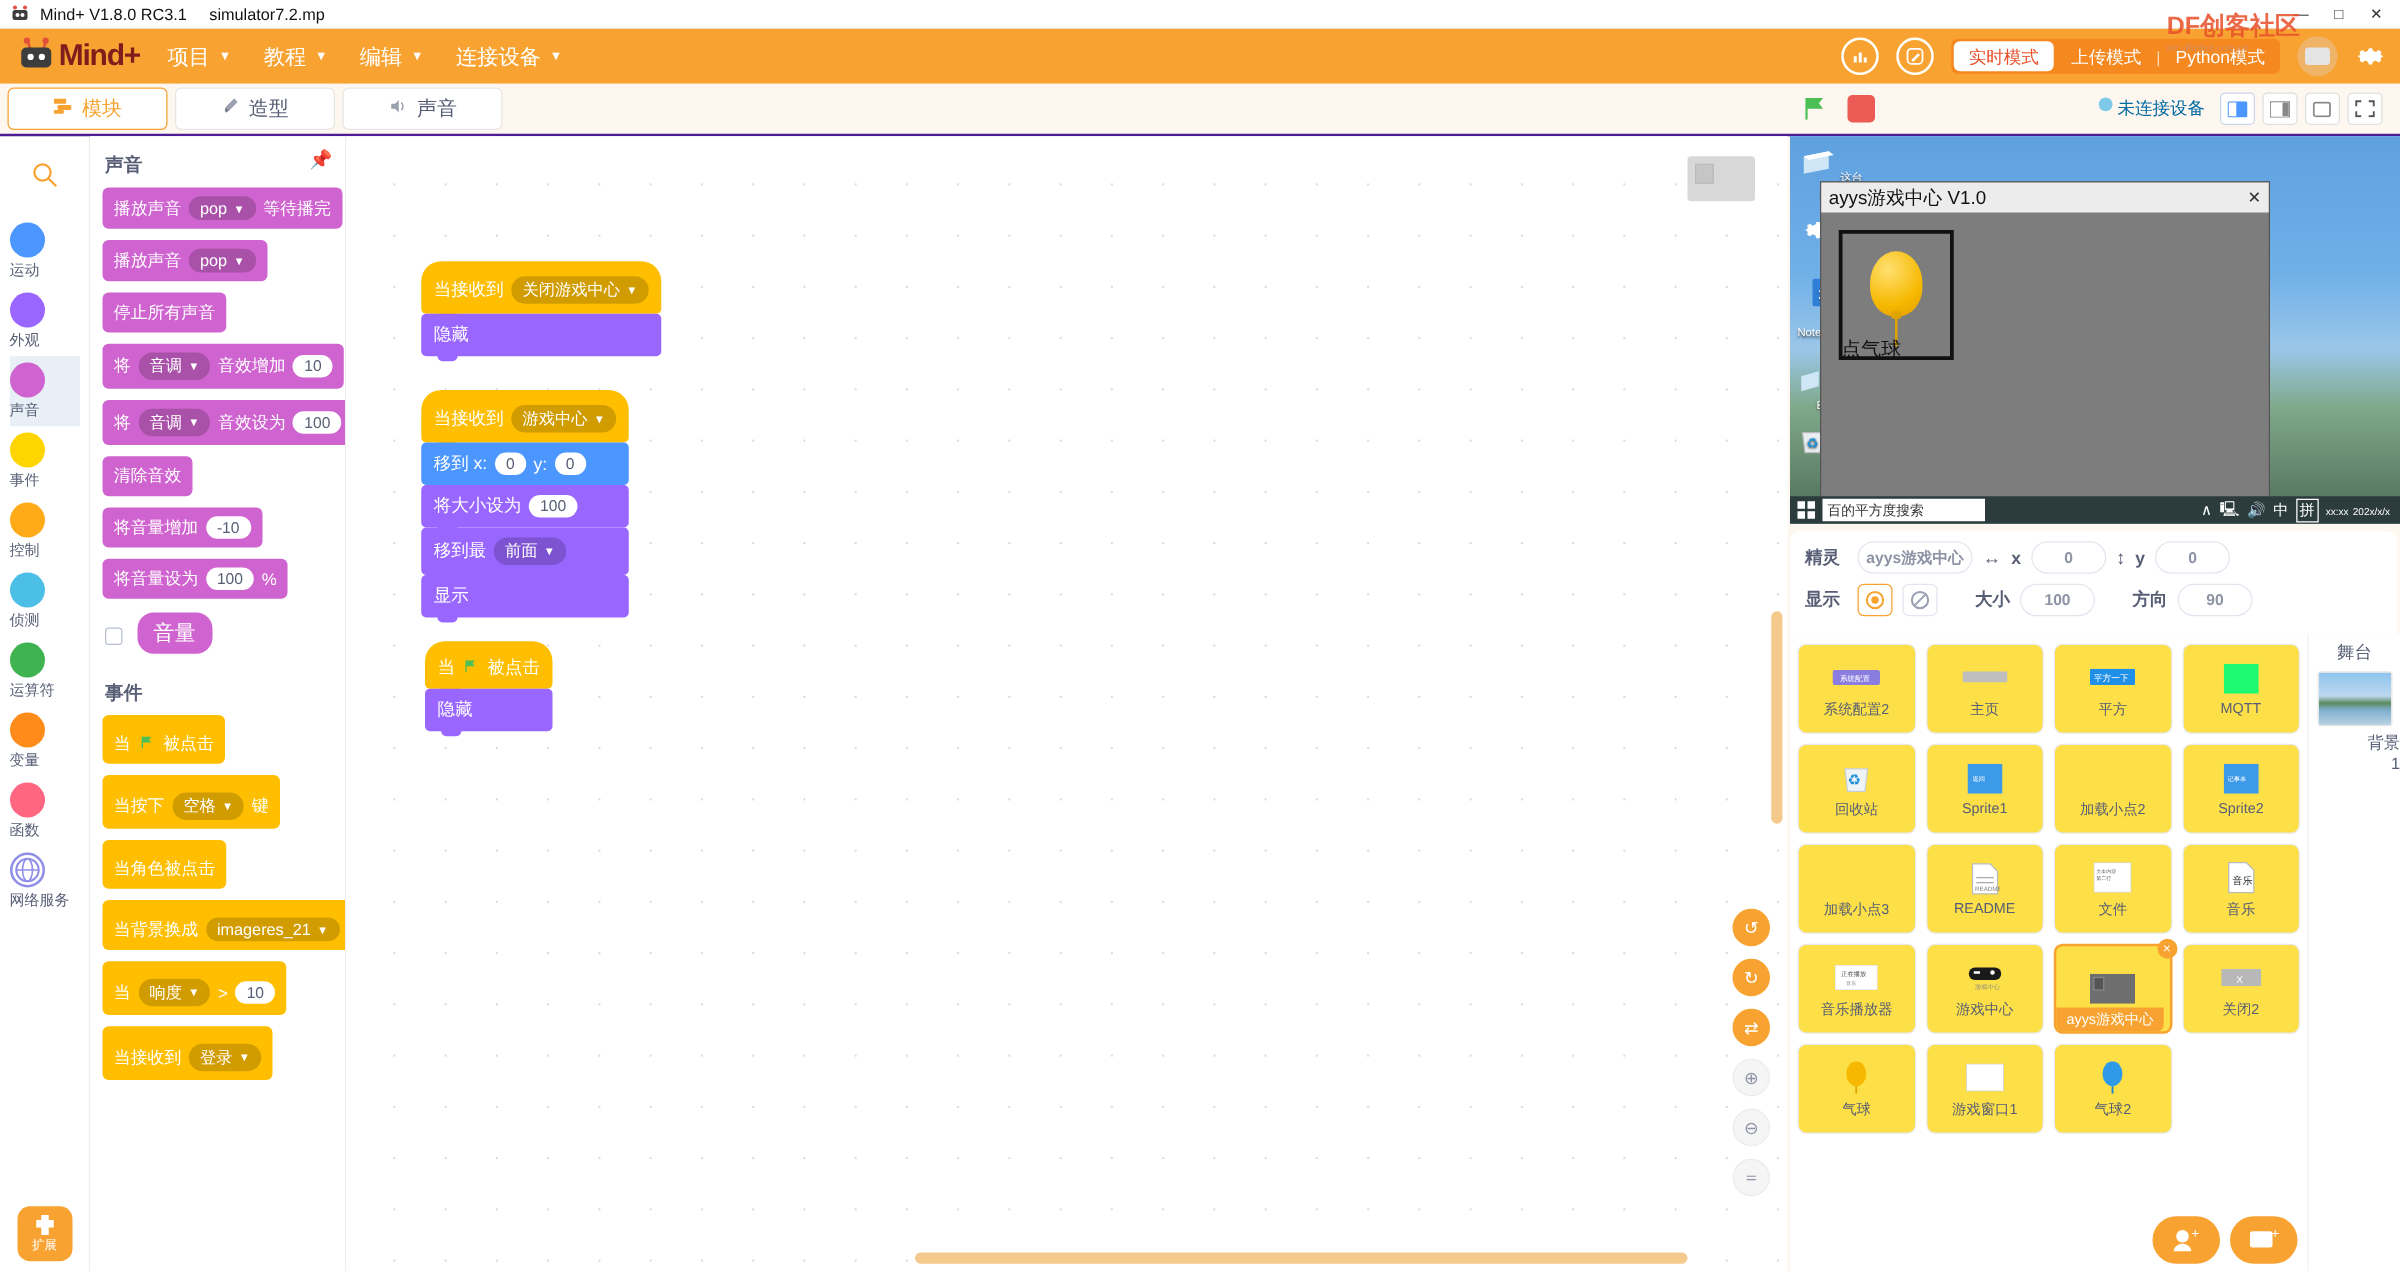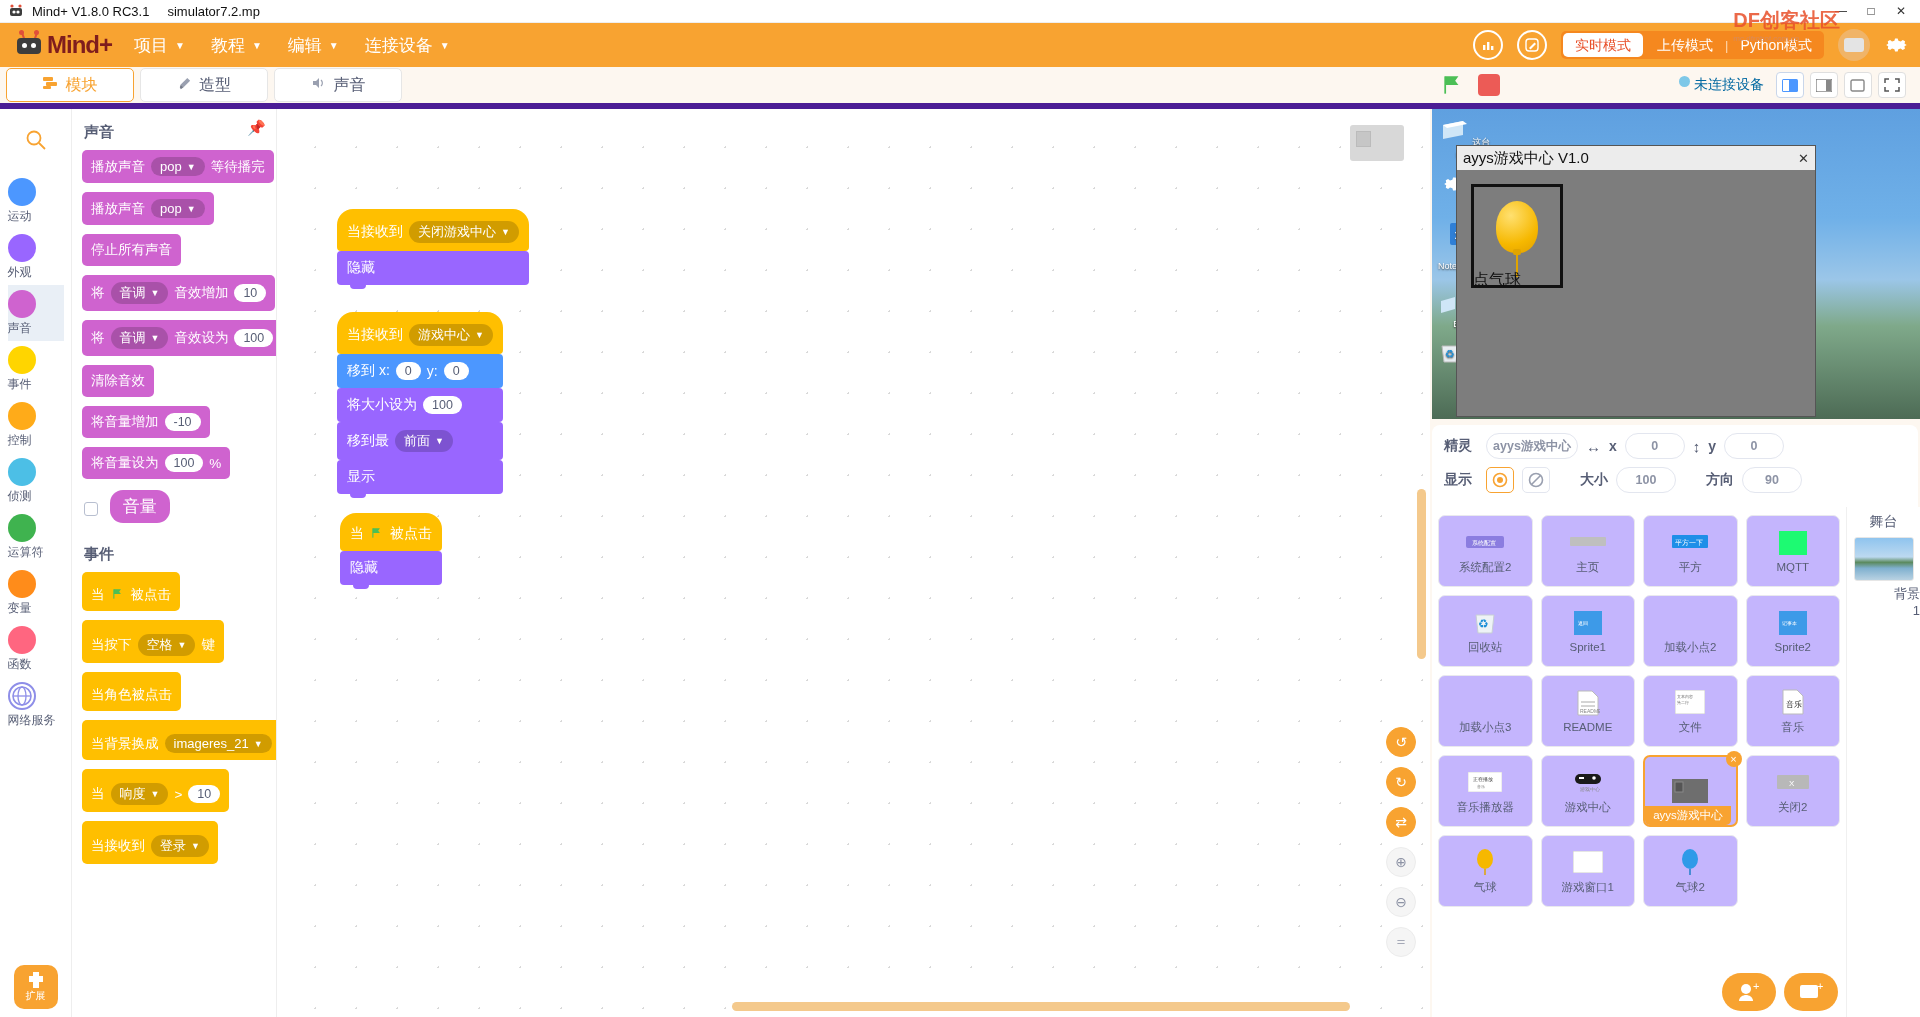--- a/index.html
+++ b/index.html
@@ -40,21 +40,21 @@
   .modeswitch .m.active{background:#fff;color:#e8502a;border-radius:5px;margin:2px;line-height:24px;}
   .modeswitch .sep{color:#ffd9b0;}
   .avatar{width:32px;height:32px;border-radius:50%;background:#f0b468;display:flex;align-items:center;justify-content:center;}
   .avatar .rb{width:20px;height:14px;background:#e4e4e4;border-radius:3px;}
   .gear{width:26px;height:26px;cursor:pointer;}
   .dfbadge{position:absolute;right:70px;top:-22px;color:#e8502a;font-weight:bold;font-size:20px;opacity:.85;}
   .dfbadge small{display:block;font-size:8px;color:#d08b6a;font-weight:normal;}
 
   
   .tabsrow{height:42px;background:#fdf7f0;display:flex;align-items:center;position:relative;
-           border-bottom:6px solid #4c1d95;}
+           border-bottom:2px solid #4c1d95;}
   .tab{height:34px;min-width:128px;background:#fff;border:1px solid #e6e6e6;border-radius:5px;
        display:flex;align-items:center;justify-content:center;gap:7px;margin-left:6px;
        font-size:16px;color:#575e75;cursor:pointer;}
   .tab.active{border:1.5px solid #f8a331;color:#f8a331;}
   .tabsrow .stagehdr{position:absolute;right:0;left:1430px;display:flex;align-items:center;height:42px;}
   .flagbtn{width:26px;height:26px;margin-left:10px;cursor:pointer;}
   .stopbtn{width:22px;height:22px;background:#ec5b56;border-radius:4px;margin-left:12px;cursor:pointer;}
   .devstat{margin-left:auto;display:flex;align-items:flex-start;gap:4px;font-size:14px;color:#0369a1;}
   .devdot{width:11px;height:11px;border-radius:50%;background:#7ec8e8;display:inline-block;}
   .layoutbtns{display:flex;gap:6px;margin-left:12px;margin-right:14px;}
@@ -149,21 +149,21 @@
   .pill.val{width:60px;}
   .visbtn{width:28px;height:26px;border:1px solid #e3e6ef;border-radius:5px;display:flex;align-items:center;
           justify-content:center;cursor:pointer;}
   .visbtn.on{border-color:#f8a331;}
   .arrow{font-size:15px;color:#575e75;}
 
   
   .splitrow{display:flex;flex:1;min-height:0;}
   .spritepane{flex:1;background:#fff;margin:0 0 0 2px;overflow:hidden;position:relative;padding:8px 6px;}
   .sgrid{display:grid;grid-template-columns:repeat(4,1fr);gap:8px;}
-  .scard{height:72px;border:1px solid #e9e9ee;border-radius:7px;background:#c4b5fd;display:flex;
+  .scard{height:72px;border:1px solid #e9e9ee;border-radius:7px;background:#fde047;display:flex;
          flex-direction:column;align-items:center;justify-content:center;gap:4px;position:relative;cursor:pointer;}
   .scard.sel{border:2px solid #f8a331;}
   .scard .thumb{width:38px;height:28px;display:flex;align-items:center;justify-content:center;}
   .scard .nm{font-size:11.5px;color:#575e75;max-width:86px;overflow:hidden;text-overflow:ellipsis;white-space:nowrap;}
   .scard.sel .nm{background:#f8a331;color:#fff;width:100%;text-align:center;border-radius:0 0 5px 5px;
                  position:absolute;bottom:0;left:0;padding:2px 0;}
   .delx{position:absolute;right:-6px;top:-6px;width:16px;height:16px;border-radius:50%;background:#f8a331;
         color:#fff;font-size:11px;display:flex;align-items:center;justify-content:center;}
   .stagepane{width:74px;background:#fff;border-left:1px solid #f0f0f0;text-align:center;padding-top:6px;}
   .stagepane .t{font-size:14px;color:#575e75;}
@@ -647,20 +647,40 @@
           <span class="x">✕</span>
         </div>
         <div class="balloonbox">
           <span class="balloon"></span>
           <span class="bcap"></span>
           <span class="bstring"></span>
         </div>
         <div class="balloonlbl">点气球</div>
       </div>
 
+      <div class="taskbar">
+        <span class="startg">
+            <i></i>
+            <i></i>
+            <i></i>
+            <i></i>
+          </span>
+        <span class="srch">百的平方度搜索</span>
+        <span class="tray">
+          <span>∧</span>
+          <span>🖳</span>
+          <span>🔊</span>
+          <span>中</span>
+          <span style="border:1px solid #fff;padding:0 2px">拼</span>
+          <span>
+            <span class="traydate">xx:xx</span>
+            <span class="traydate">202x/x/x</span>
+          </span>
+        </span>
+      </div>
     </div>
 
     <div class="spriteinfo">
       <div class="sirow">
         <span class="silbl">精灵</span>
         <span class="pill name">ayys游戏中心</span>
         <span class="arrow">↔</span>
         <span>x</span>
         <span class="pill val">0</span>
         <span class="arrow">↕</span>

